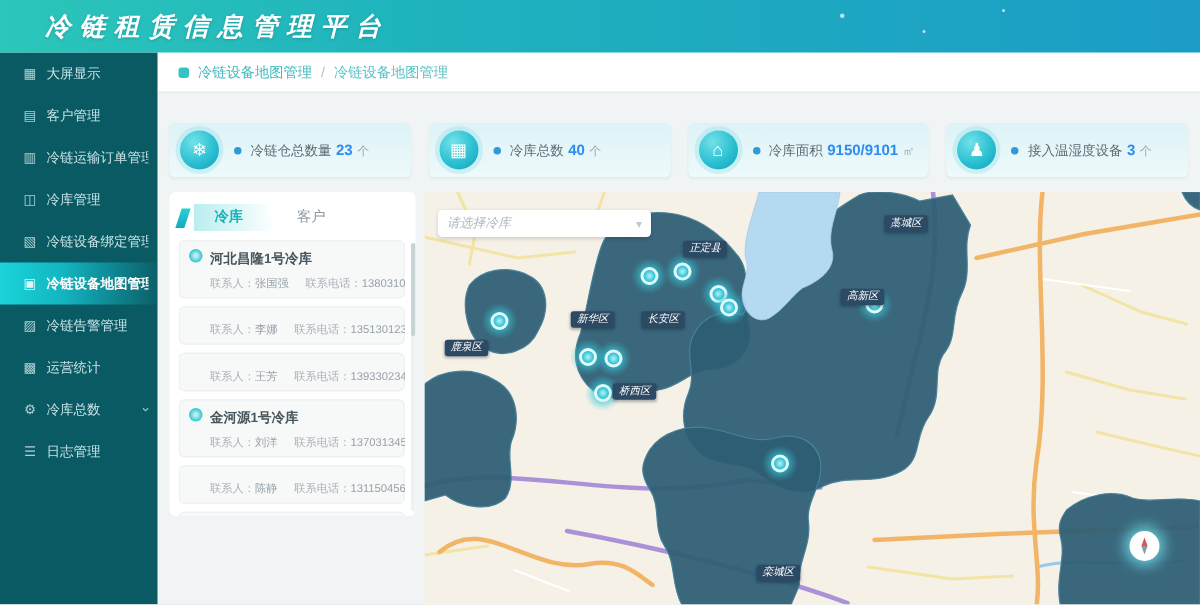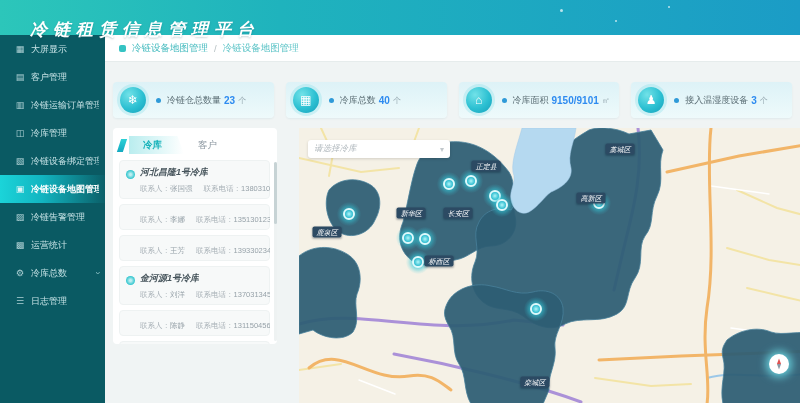--- a/index.html
+++ b/index.html
@@ -2,21 +2,21 @@
 <html><head>
 <meta charset="utf-8">
 <style>
   html,body{margin:0;padding:0;}
   body{font-family:"Liberation Sans","DejaVu Sans",sans-serif;background:#dfe5e5;}
   #app{position:relative;width:800px;height:403px;overflow:hidden;background:#f0f4f4;}
 
   
   .header{position:absolute;left:0;top:0;width:800px;height:35px;
     background:linear-gradient(90deg,#2cc6ba 0%,#1fb3bd 35%,#1b9cc6 100%);z-index:30;}
-  .header .title{position:absolute;left:30px;top:12px;line-height:35px;color:#fff;
+  .header .title{position:absolute;left:30px;top:0;line-height:35px;color:#fff;
     font-size:17px;font-weight:bold;font-style:italic;letter-spacing:6px;text-shadow:0 1px 2px rgba(0,60,70,.25);}
   .header .user-zone{position:absolute;right:12px;top:0;height:35px;display:flex;align-items:center;gap:10px;
     font-size:8px;color:rgba(255,255,255,.9);}
   .sparkle{position:absolute;width:3px;height:3px;border-radius:50%;background:rgba(255,255,255,.7);}
   .sp1{left:560px;top:9px;}.sp2{left:615px;top:20px;width:2px;height:2px;}.sp3{left:668px;top:6px;width:2px;height:2px;}
 
   
   .sidebar{position:absolute;left:0;top:35px;width:105px;height:368px;background:#0a5a63;z-index:20;}
   .side-item{height:28px;display:flex;align-items:center;gap:6px;padding:0 6px 0 15px;
     font-size:9px;color:#c7e3e6;cursor:pointer;position:relative;}
@@ -42,34 +42,34 @@
     background:linear-gradient(180deg,#ddf2f7 0%,#eefafb 100%);box-shadow:0 1px 2px rgba(40,120,140,.08);}
   .stat-ic{width:26px;height:26px;border-radius:50%;flex:none;display:flex;align-items:center;justify-content:center;
     background:radial-gradient(circle at 35% 30%,#72e2e8 0%,#2cc0d2 55%,#149fb9 100%);
     box-shadow:0 0 0 3px rgba(120,220,230,.28);color:#fff;font-size:12px;margin-right:10px;}
   .stat-dot{width:5px;height:5px;border-radius:50%;background:#2f9ad8;margin-right:6px;flex:none;}
   .stat-lbl{font-size:9px;color:#5a6d74;white-space:nowrap;}
   .stat-val{font-size:10px;font-weight:bold;color:#2e8bf0;margin:0 3px;white-space:nowrap;}
   .stat-unit{font-size:8px;color:#9aacb4;}
 
   
-  .content{display:flex;margin-top:10px;padding-left:8px;height:216px;gap:22px;}
+  .content{display:flex;margin-top:10px;padding-left:8px;height:216px;gap:6px;}
 
   
   .panel{width:164px;flex:none;background:#fff;border-radius:4px;position:relative;overflow:hidden;}
   .tabbar{display:flex;align-items:center;height:18px;margin:8px 6px 6px 6px;}
   .tab-deco{width:6px;height:13px;background:linear-gradient(180deg,#2bd1d6,#14a9c0);
     transform:skewX(-18deg);margin-right:4px;flex:none;}
   .tab{font-size:9.5px;color:#8b97a0;line-height:18px;padding:0 14px;cursor:pointer;white-space:nowrap;}
   .tab.active{color:#17b3ba;font-weight:bold;
     background:linear-gradient(90deg,rgba(23,195,201,.30) 0%,rgba(23,195,201,0) 100%);
     clip-path:polygon(0 0,88% 0,100% 100%,0 100%);padding-right:22px;}
   .wh-list{position:absolute;left:6px;right:7px;top:32px;bottom:0;overflow:hidden;}
   .wh-item{background:#f7f9f9;border:1px solid #eef2f2;border-radius:4px;padding:5px 6px 4px 6px;margin-bottom:5px;}
-  .wh-head{display:flex;align-items:flex-end;gap:5px;font-style:italic;}
+  .wh-head{display:flex;align-items:flex-start;gap:5px;}
   .wh-ic{width:9px;height:9px;border-radius:50%;flex:none;background:radial-gradient(circle,#bdeef1 15%,#2cc4cd 70%);}
   .wh-title{font-size:9px;font-weight:bold;color:#47555c;white-space:nowrap;overflow:hidden;}
   .wh-info{margin-top:5px;padding-left:14px;font-size:7.5px;color:#a8b1b7;white-space:nowrap;}
   .wh-info .v{color:#97a2a9;margin-right:9px;}
   .wh-scroll{position:absolute;right:0;top:34px;bottom:3px;width:3px;background:#eef2f2;border-radius:2px;}
   .wh-thumb{position:absolute;top:0;width:3px;height:62px;background:#c7d3d5;border-radius:2px;}
 
   
   .map{position:relative;flex:none;width:517px;height:276px;overflow:hidden;background:#f5f1e6;font-style:italic;}
   .map svg.base{position:absolute;left:0;top:0;width:100%;height:100%;}

